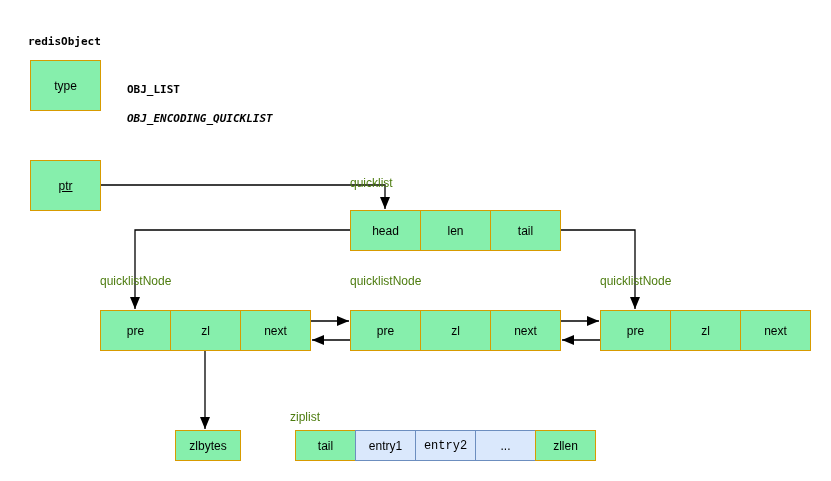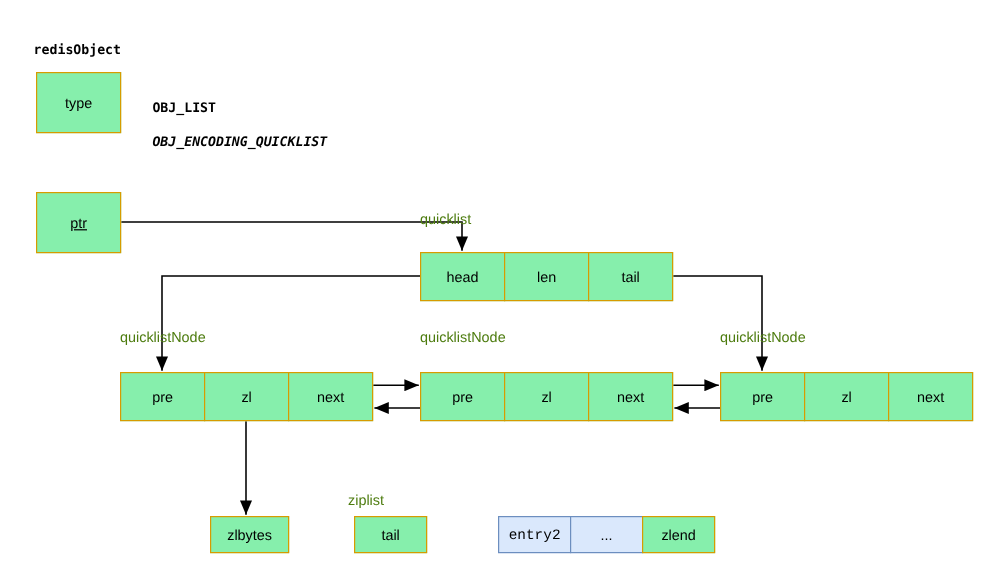--- a/index.html
+++ b/index.html
@@ -98,17 +98,18 @@
   <div class="cell" style="left:490px; top:310px; width:71px; height:41px;">next</div>
 
   <div class="title" style="left:600px; top:274px; width:211px;">quicklistNode</div>
   <div class="cell" style="left:600px; top:310px; width:71px; height:41px;">pre</div>
   <div class="cell" style="left:670px; top:310px; width:71px; height:41px;">zl</div>
   <div class="cell" style="left:740px; top:310px; width:71px; height:41px;">next</div>
 
   <div class="title" style="left:290px; top:410px; width:70px;">ziplist</div>
   <div class="cell" style="left:175px; top:430px; width:66px; height:31px;">zlbytes</div>
   <div class="cell" style="left:295px; top:430px; width:61px; height:31px;">tail</div>
+  <div class="cell blue" style="left:355px; top:430px; width:61px; height:31px;">entry1</div>
   <div class="cell blue" style="left:415px; top:430px; width:61px; height:31px;font-family:Liberation Mono, monospace;">entry2</div>
   <div class="cell blue" style="left:475px; top:430px; width:61px; height:31px;">...</div>
-  <div class="cell" style="left:535px; top:430px; width:61px; height:31px;">zlend</div>
+  <div class="cell" style="left:535px; top:430px; width:61px; height:31px;">zllen</div>
 
 </div>
 
 </body></html>

